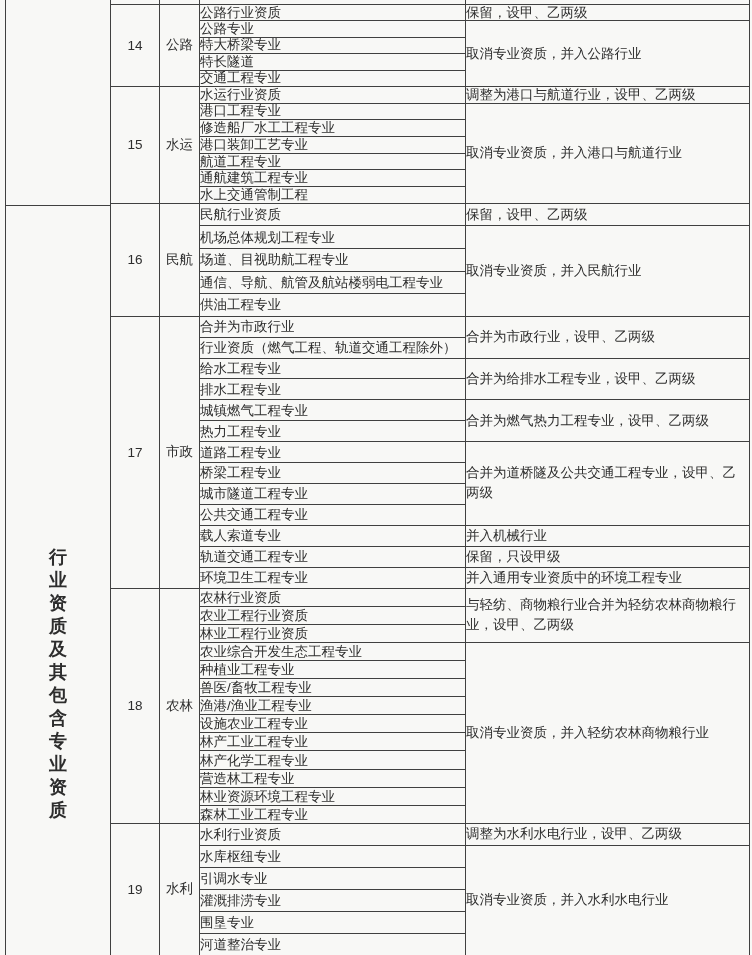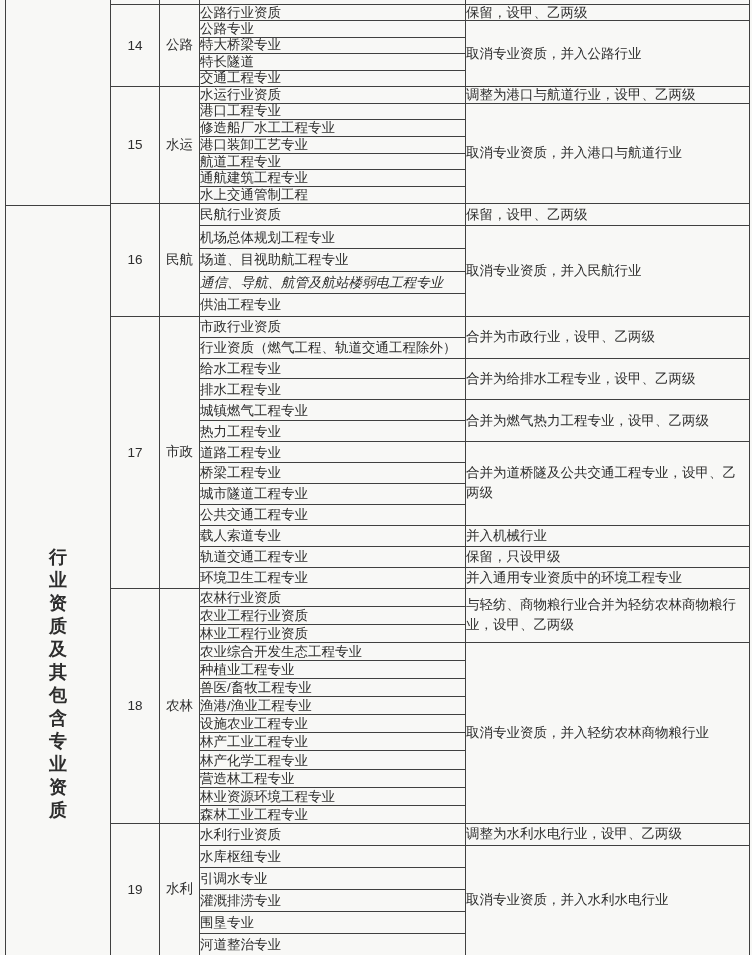--- a/index.html
+++ b/index.html
@@ -158,30 +158,30 @@
           <td class="detail-cell">民航行业资质</td>
           <td rowspan="1" class="result-cell">保留，设甲、乙两级</td>
         </tr>
         <tr style="height: 22.6px;">
           <td class="detail-cell">机场总体规划工程专业</td>
           <td rowspan="4" class="result-cell">取消专业资质，并入民航行业</td>
         </tr>
         <tr style="height: 22.6px;">
           <td class="detail-cell">场道、目视助航工程专业</td>
         </tr>
-        <tr style="height: 22.6px; font-style: italic;">
+        <tr style="height: 22.6px;">
           <td class="detail-cell">通信、导航、航管及航站楼弱电工程专业</td>
         </tr>
         <tr style="height: 22.6px;">
           <td class="detail-cell">供油工程专业</td>
         </tr>
         <tr style="height: 20.9px;">
           <td rowspan="13" class="num-cell">17</td>
           <td rowspan="13" class="cat-cell">市政</td>
-          <td class="detail-cell">市政行业资质</td>
+          <td class="detail-cell">合并为市政行业</td>
           <td rowspan="2" class="result-cell">合并为市政行业，设甲、乙两级</td>
         </tr>
         <tr style="height: 20.9px; margin-left: 10px;">
           <td class="detail-cell">行业资质（燃气工程、轨道交通工程除外）</td>
         </tr>
         <tr style="height: 20.9px;">
           <td class="detail-cell">给水工程专业</td>
           <td rowspan="2" class="result-cell">合并为给排水工程专业，设甲、乙两级</td>
         </tr>
         <tr style="height: 20.9px;">

